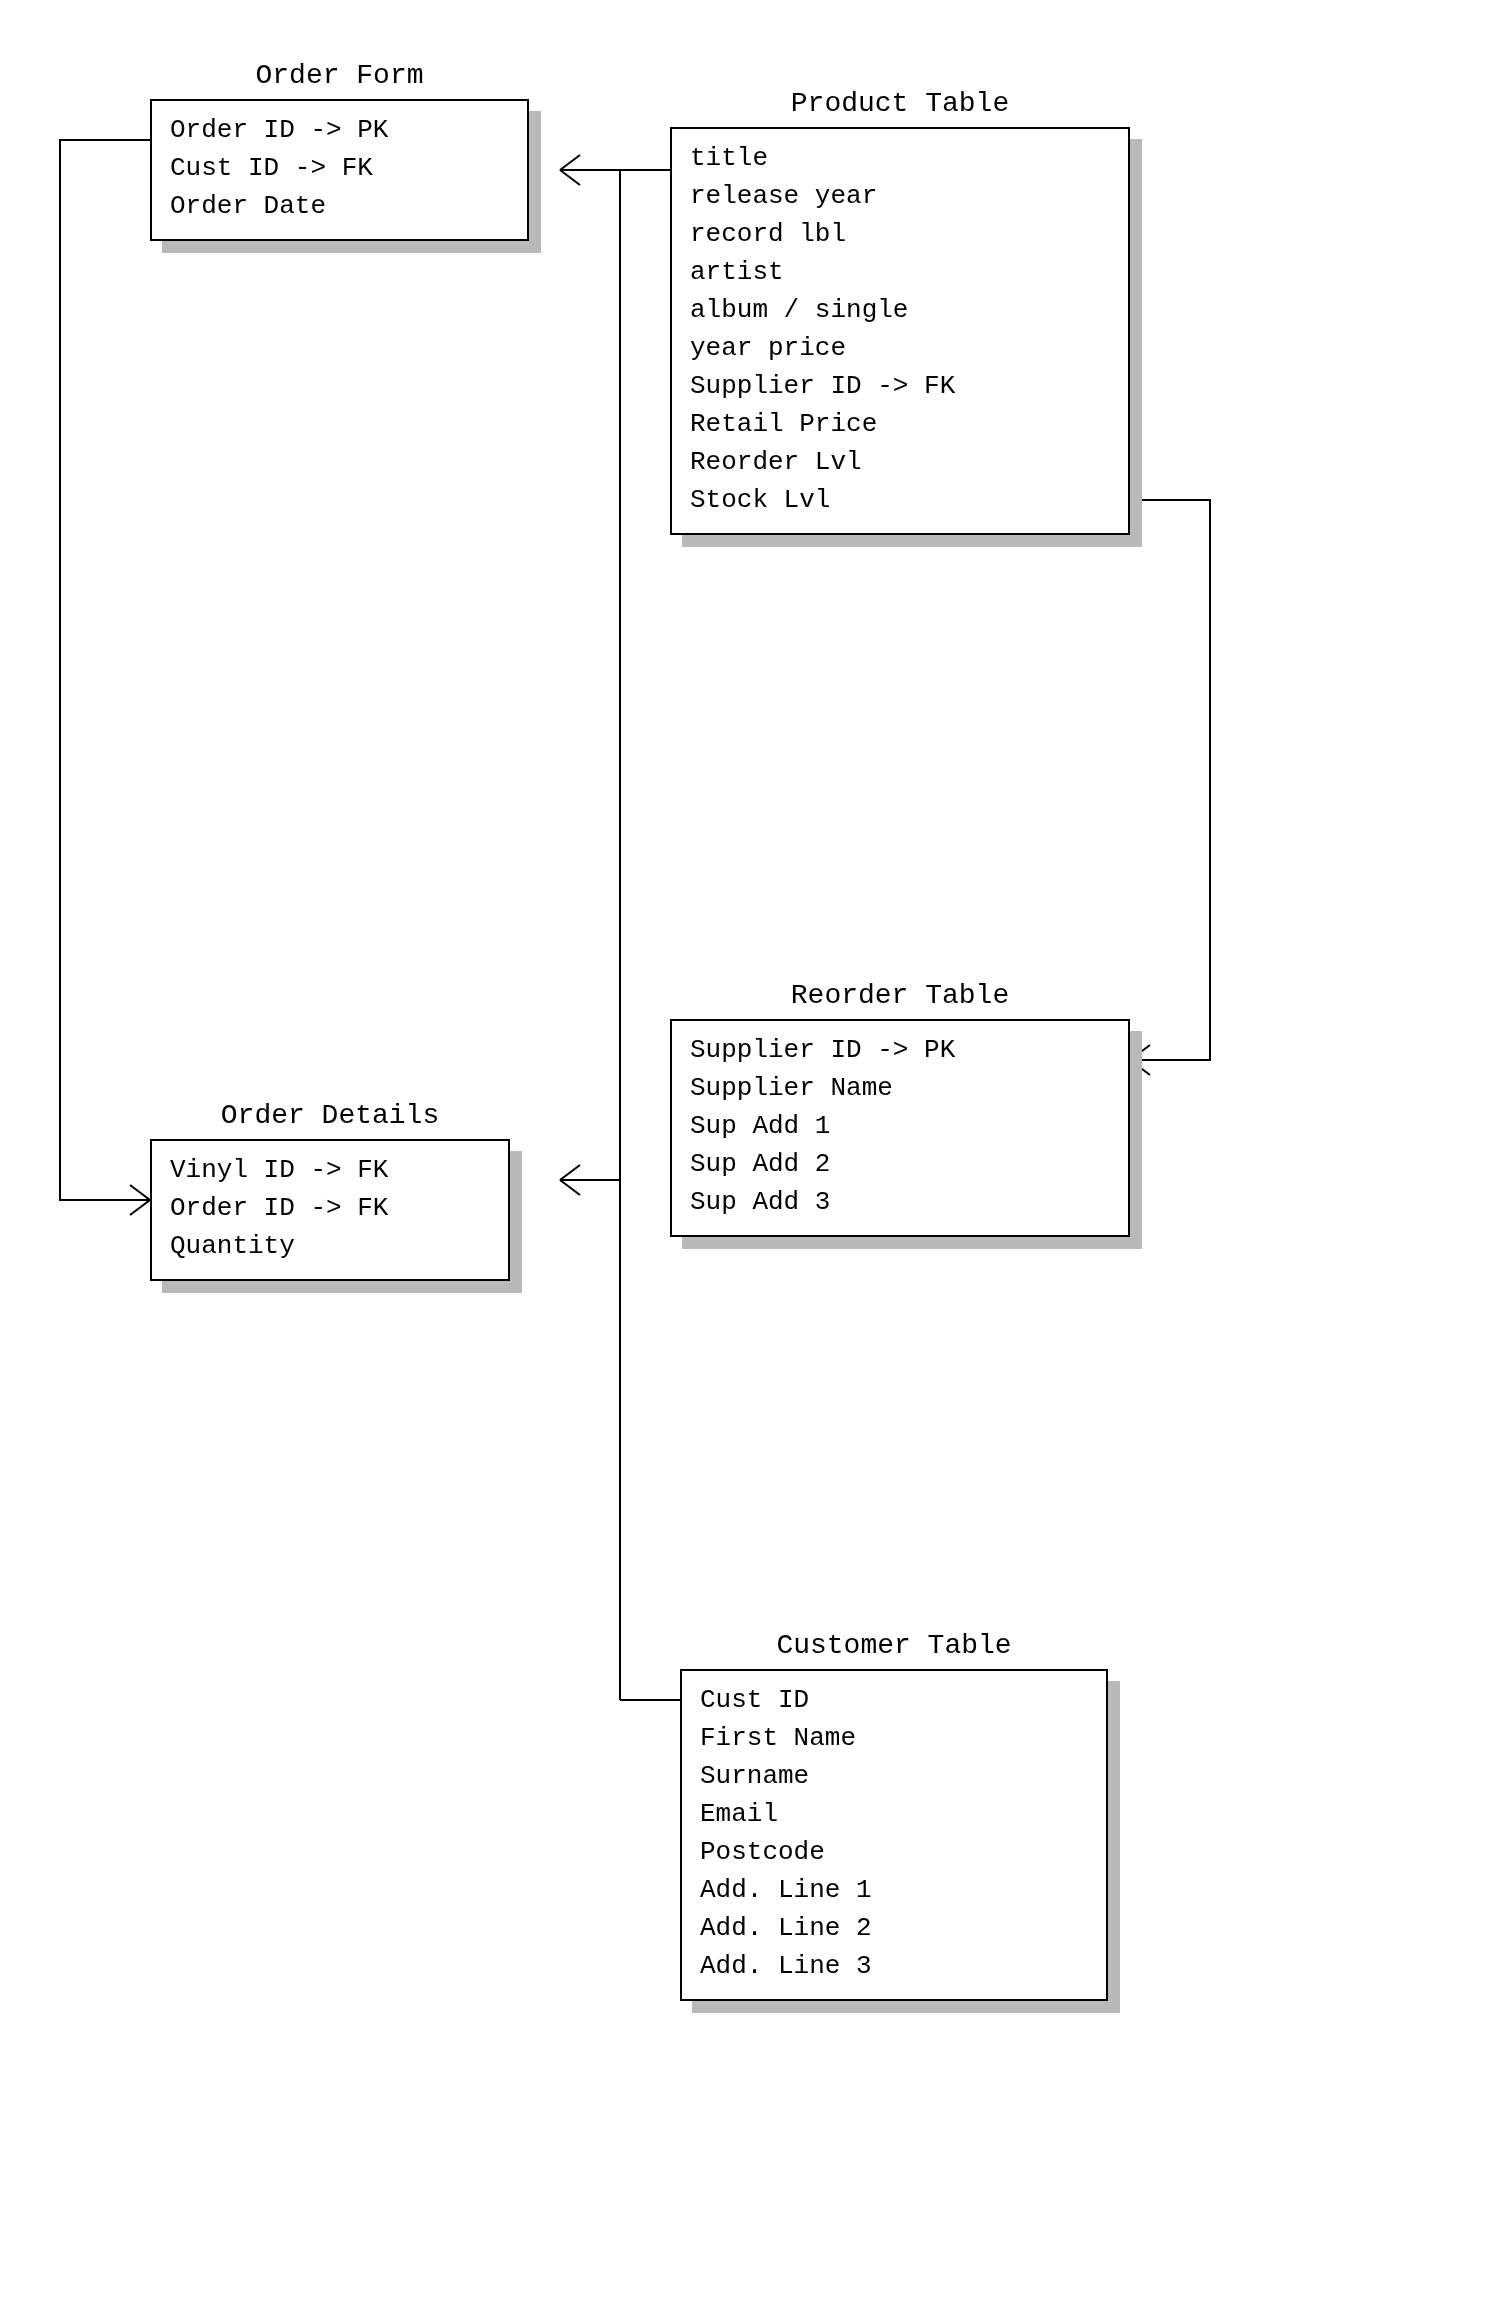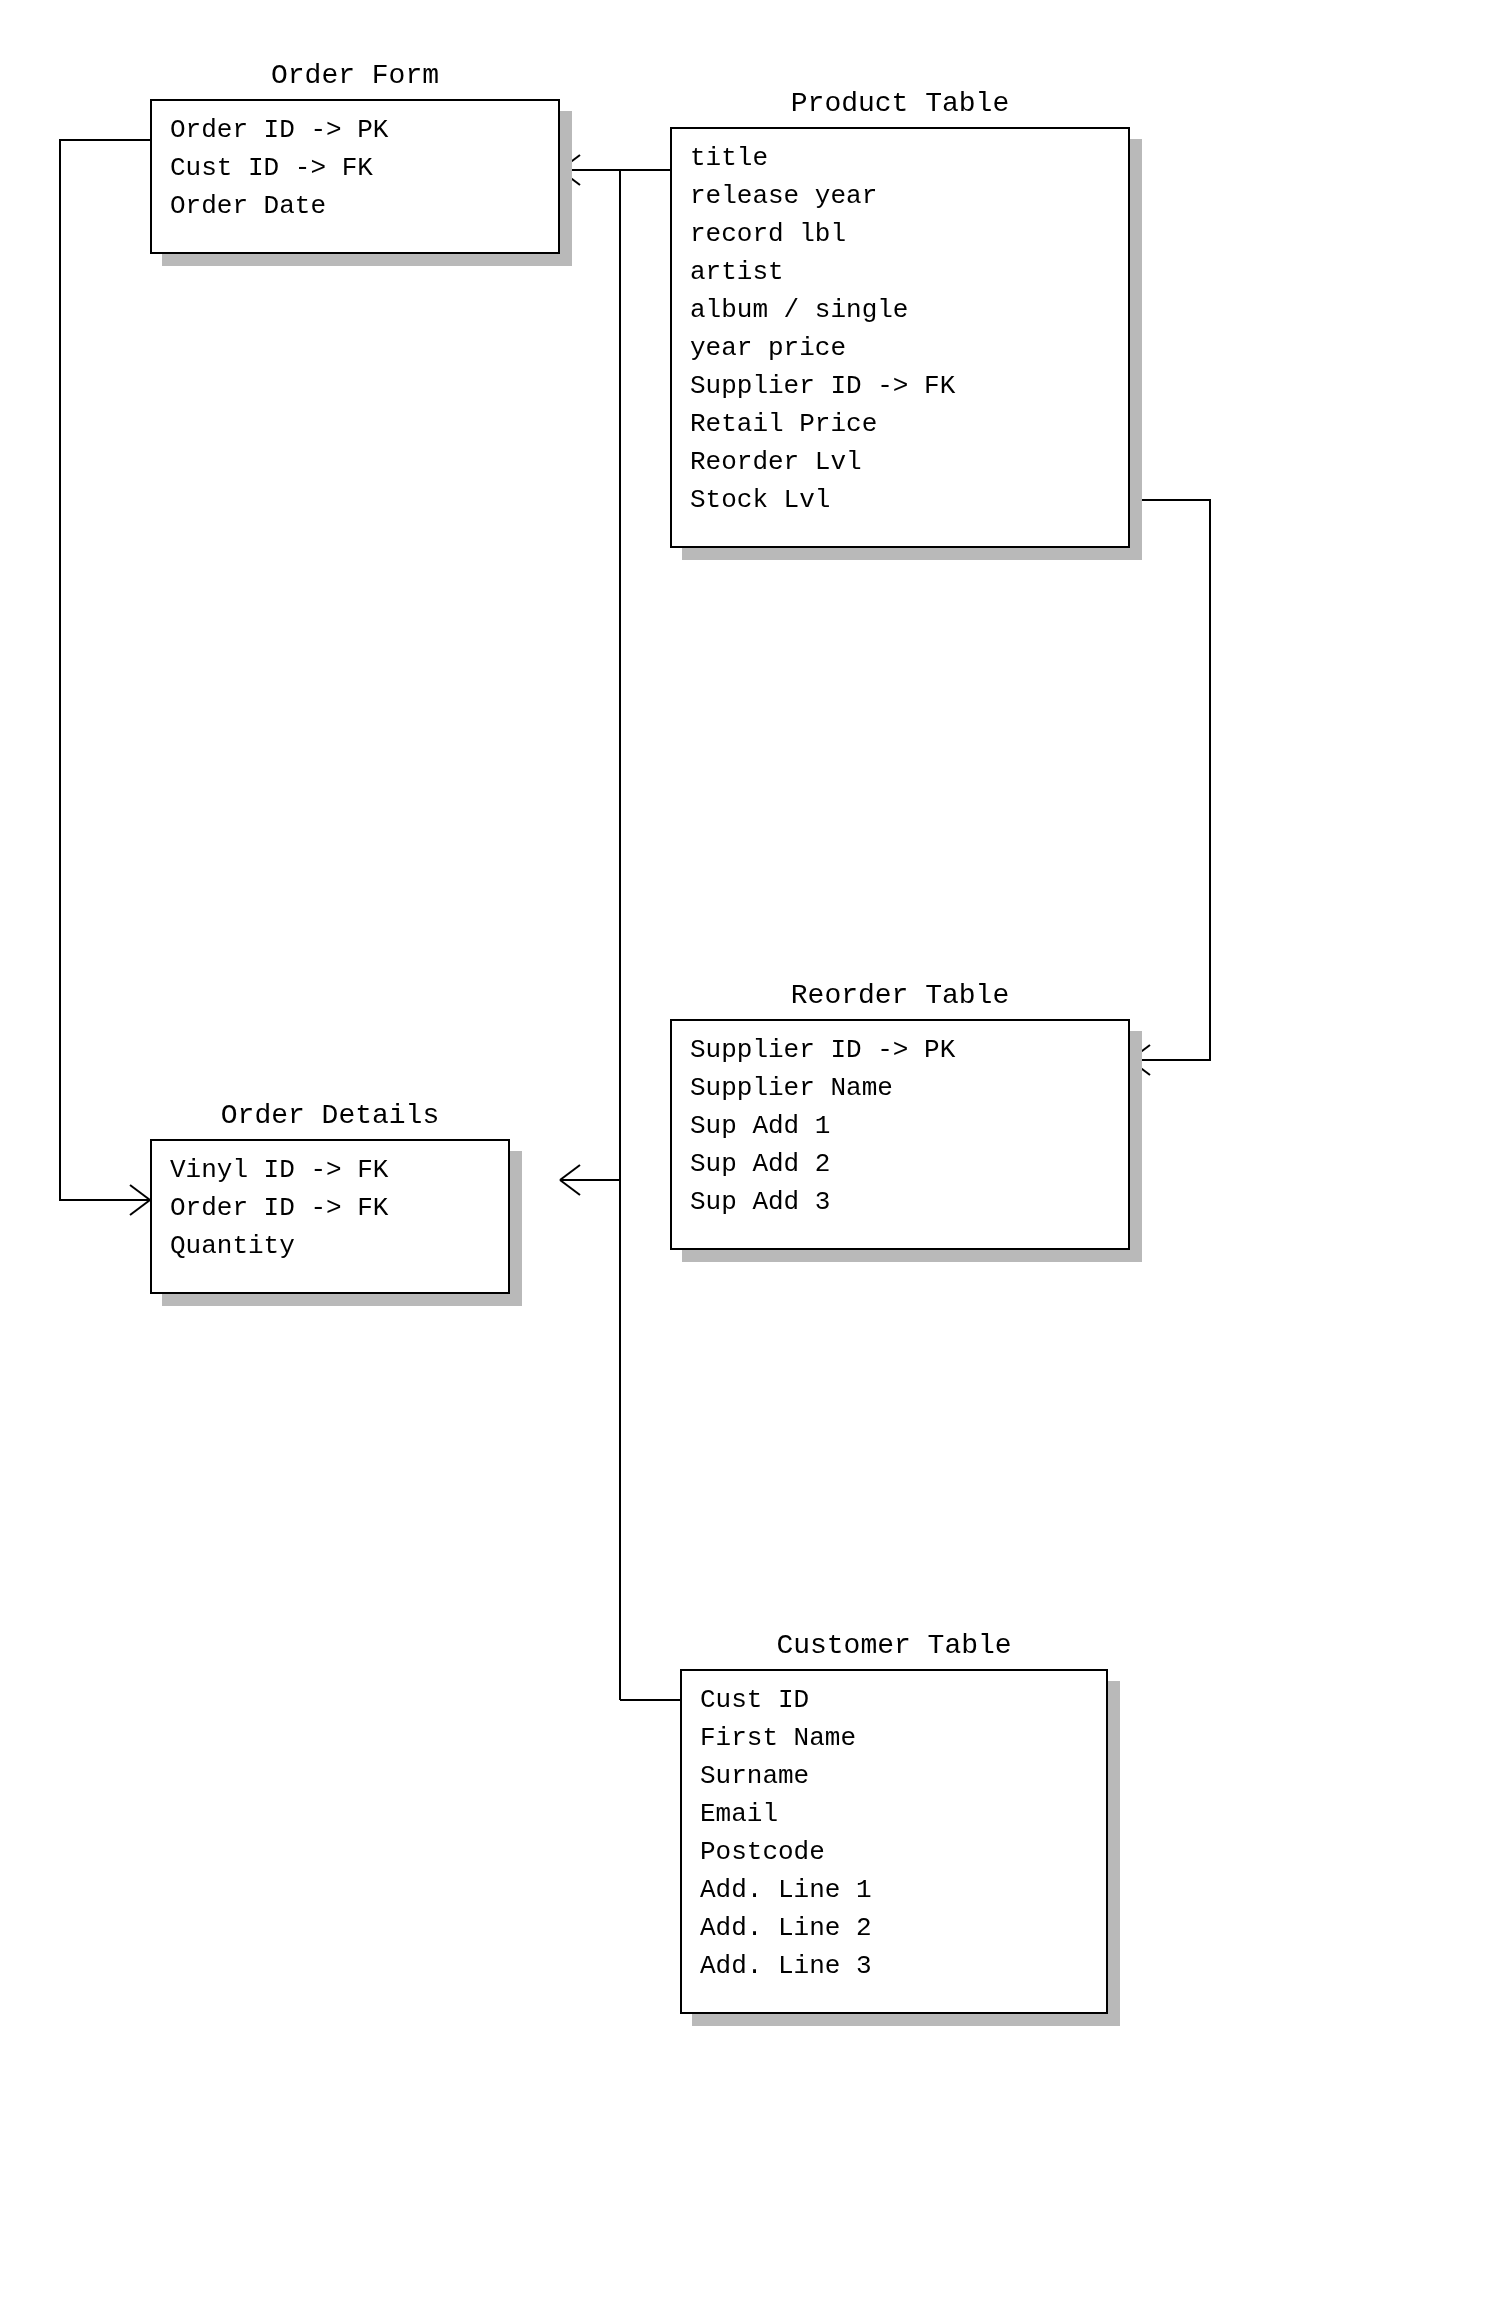--- a/index.html
+++ b/index.html
@@ -20,21 +20,21 @@
   }
   .entity-title {
     text-align: center;
     margin-bottom: 8px;
     font-size: 28px;
   }
   .entity-box {
     position: relative;
     background: #ffffff;
     border: 2px solid #000000;
-    padding: 10px 18px 27px 18px;
+    padding: 10px 18px 14px 18px;
     z-index: 2;
   }
   .entity-shadow {
     position: absolute;
     left: 12px;
     top: 12px;
     width: 100%;
     height: 100%;
     background: #b9b9b9;
     z-index: 1;
@@ -91,21 +91,21 @@
     <line class="crow" x1="560" y1="1180" x2="580" y2="1195"></line>
 
     <polyline class="conn" points="620,1700 680,1700"></polyline>
 
     <polyline class="conn" points="1130,500 1210,500 1210,1060 1130,1060"></polyline>
     <line class="crow" x1="1130" y1="1060" x2="1150" y2="1045"></line>
     <line class="crow" x1="1130" y1="1060" x2="1150" y2="1060"></line>
     <line class="crow" x1="1130" y1="1060" x2="1150" y2="1075"></line>
   </svg>
 
-  <div class="entity" style="left:150px; top:60px; width:410px;">
+  <div class="entity" style="left:150px; top:60px; width:379px;">
     <div class="entity-title">Order Form</div>
     <div class="entity-boxwrap">
       <div class="entity-shadow"></div>
       <div class="entity-box">
         <div class="field">Order ID -&gt; PK</div>
         <div class="field">Cust ID -&gt; FK</div>
         <div class="field">Order Date</div>
       </div>
     </div>
   </div>

